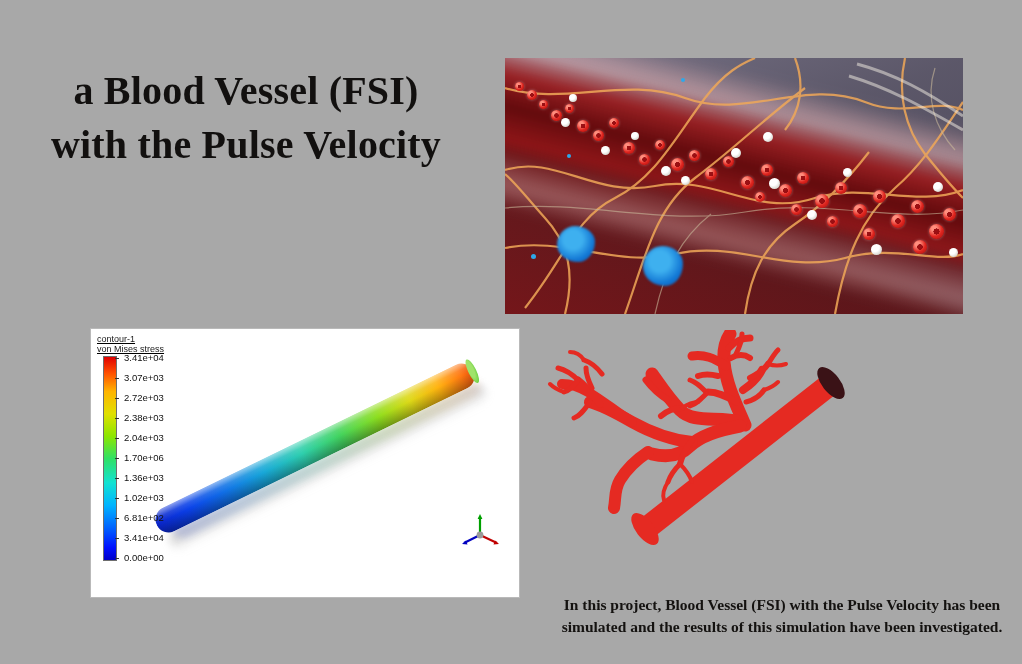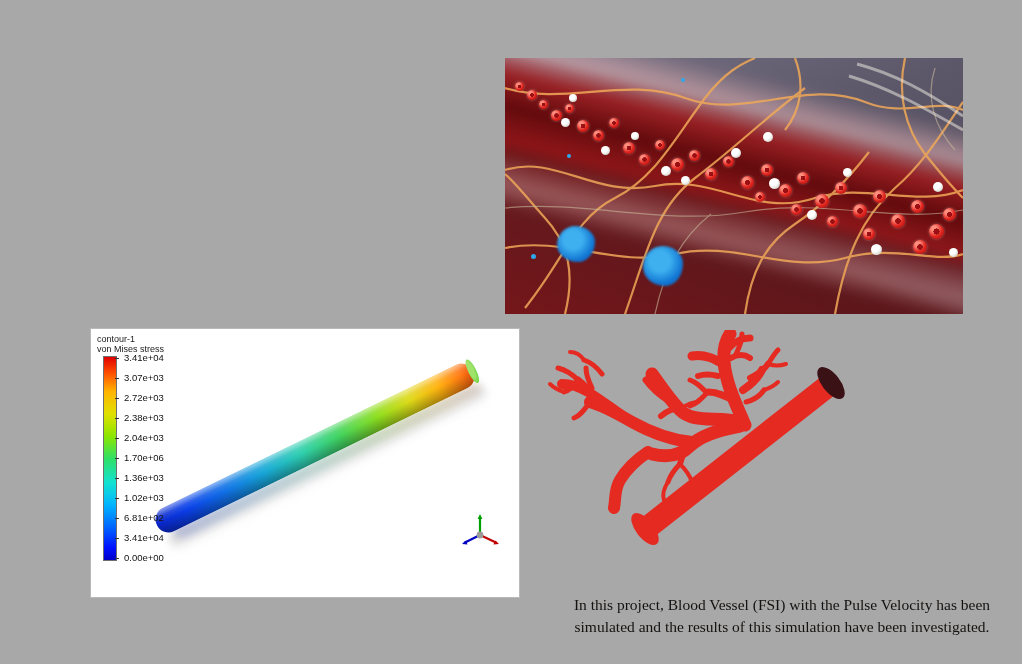--- a/index.html
+++ b/index.html
@@ -147,20 +147,21 @@
     width: 428px;
     height: 238px;
     overflow: hidden;
     background: #ffffff;
   }
   #legend {
     position: absolute;
     left: 6px;
     top: 5px;
     width: 108px;
+    text-decoration: underline;
   }
   .legend-title {
     font-size: 9px;
     color: #1a1a1a;
     line-height: 10px;
     white-space: nowrap;
   }
   #legend-body {
     position: relative;
     margin-top: 2px;
@@ -338,31 +339,35 @@
   }
 
   
   #caption {
     position: absolute;
     left: 552px;
     top: 594px;
     width: 460px;
     text-align: center;
     font-family: "Liberation Serif", serif;
-    font-weight: normal;
+    font-weight: bold;
     font-size: 15.5px;
     line-height: 22px;
     color: #141210;
   }
 </style>
 </head>
 <body>
 
 <div id="slide">
 
+  <div id="title-block">
+    <div class="title-line">a Blood Vessel (FSI)</div>
+    <div class="title-line">with the Pulse Velocity</div>
+  </div>
 
 
   <div id="photo">
     <div class="ph-layer" id="ph-bg"></div>
     <div class="ph-layer" id="ph-darkred"></div>
     <div id="ph-wall"></div>
     <div id="ph-stream"></div>
     <svg width="458" height="256" style="position:absolute;left:0;top:0;">
       <g stroke="#f0a858" stroke-width="2.2" fill="none" opacity="0.85">
         <path d="M0,30 C60,48 120,18 180,40 C240,62 300,20 360,44 C400,60 430,40 458,52"></path>

